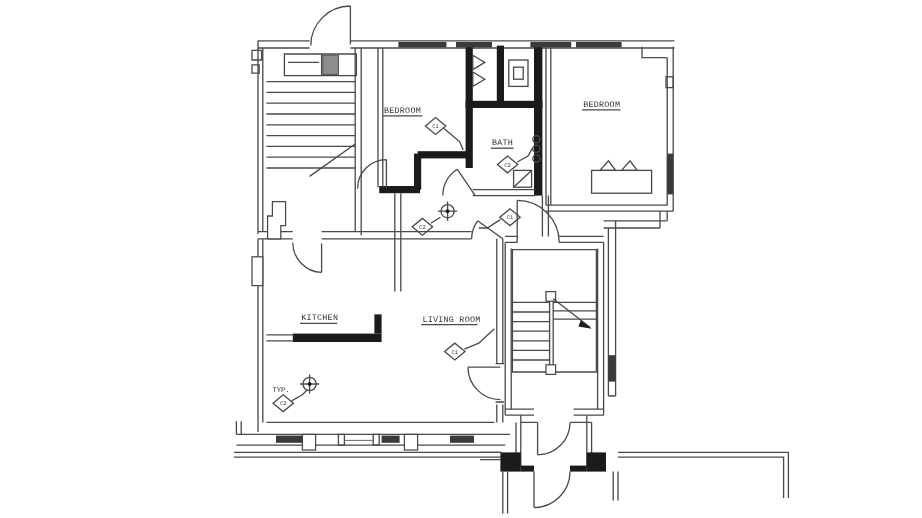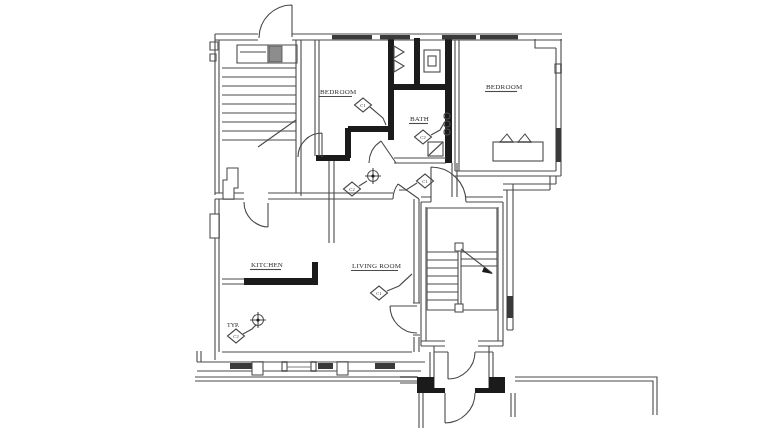--- a/index.html
+++ b/index.html
@@ -1,17 +1,17 @@
 <!DOCTYPE html>
 <html><head>
 <meta charset="utf-8">
 <style>
   html,body{margin:0;padding:0;background:#ffffff;}
   #stage{position:relative;width:660px;height:432px;background:#ffffff;overflow:hidden;
-         font-family:Liberation Serif, serif;}
+         font-family:Liberation Mono, monospace;}
   svg{position:absolute;left:0;top:0;}
   .thin{stroke:#4a4a4a;stroke-width:1.1;fill:none;stroke-linecap:butt;}
   .lite{stroke:#6f6f6f;stroke-width:0.9;fill:none;}
   .blk{fill:#1b1b1b;stroke:none;}
   .whitefill{fill:#ffffff;stroke:#4a4a4a;stroke-width:1.05;}
   .sill{fill:#3a3a3a;stroke:none;}
   .gry{fill:#8d8d8d;stroke:#4a4a4a;stroke-width:0.8;}
   .lbl{font-size:7px;fill:#333;letter-spacing:0.2px;}
   .lbl-sm{font-size:6px;fill:#333;}
   .tag{font-size:4.6px;fill:#333;text-anchor:middle;}

